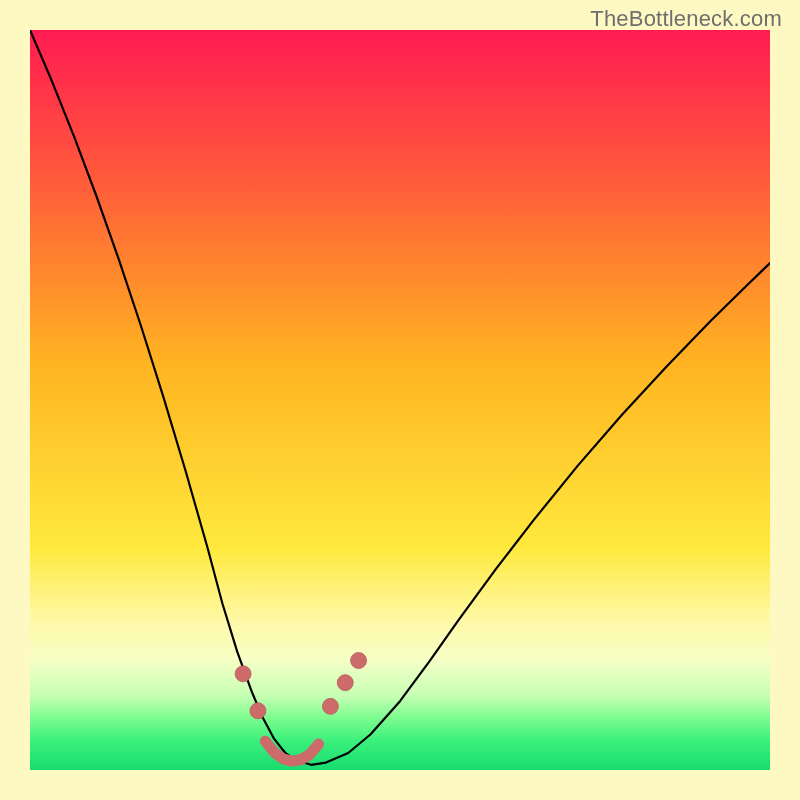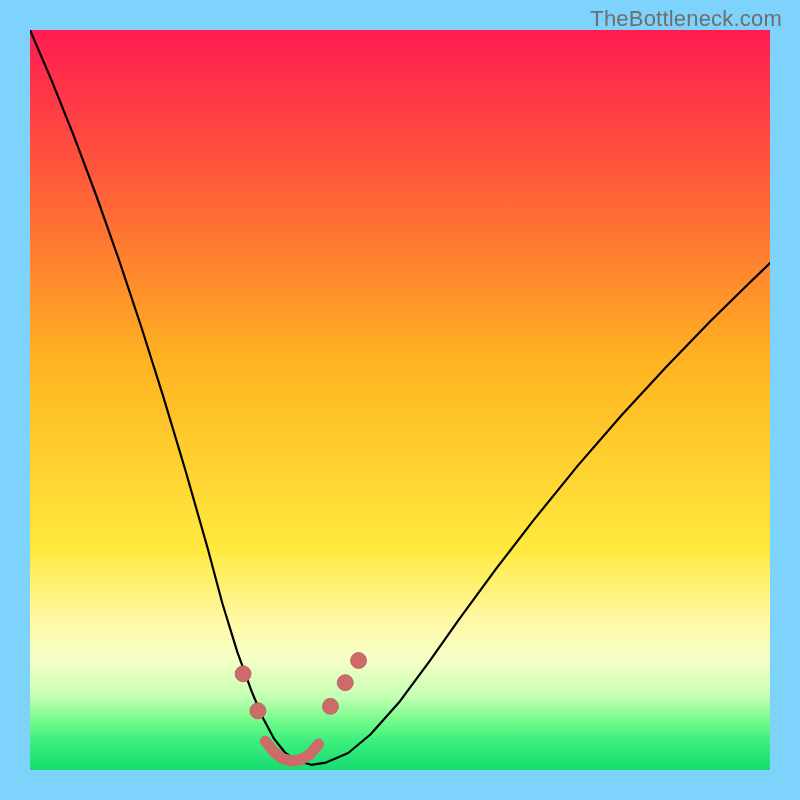--- a/index.html
+++ b/index.html
@@ -8,21 +8,21 @@
     width: 800px;
     height: 800px;
     background: #000;
     overflow: hidden;
     font-family: Arial, Helvetica, sans-serif;
   }
   .frame {
     position: relative;
     width: 800px;
     height: 800px;
-    background: #7dd3fc;
+    background: #fef9c3;
   }
   .watermark {
     position: absolute;
     top: 6px;
     right: 18px;
     color: #6e6e6e;
     font-size: 22px;
     font-weight: 400;
     letter-spacing: 0.2px;
     z-index: 10;

